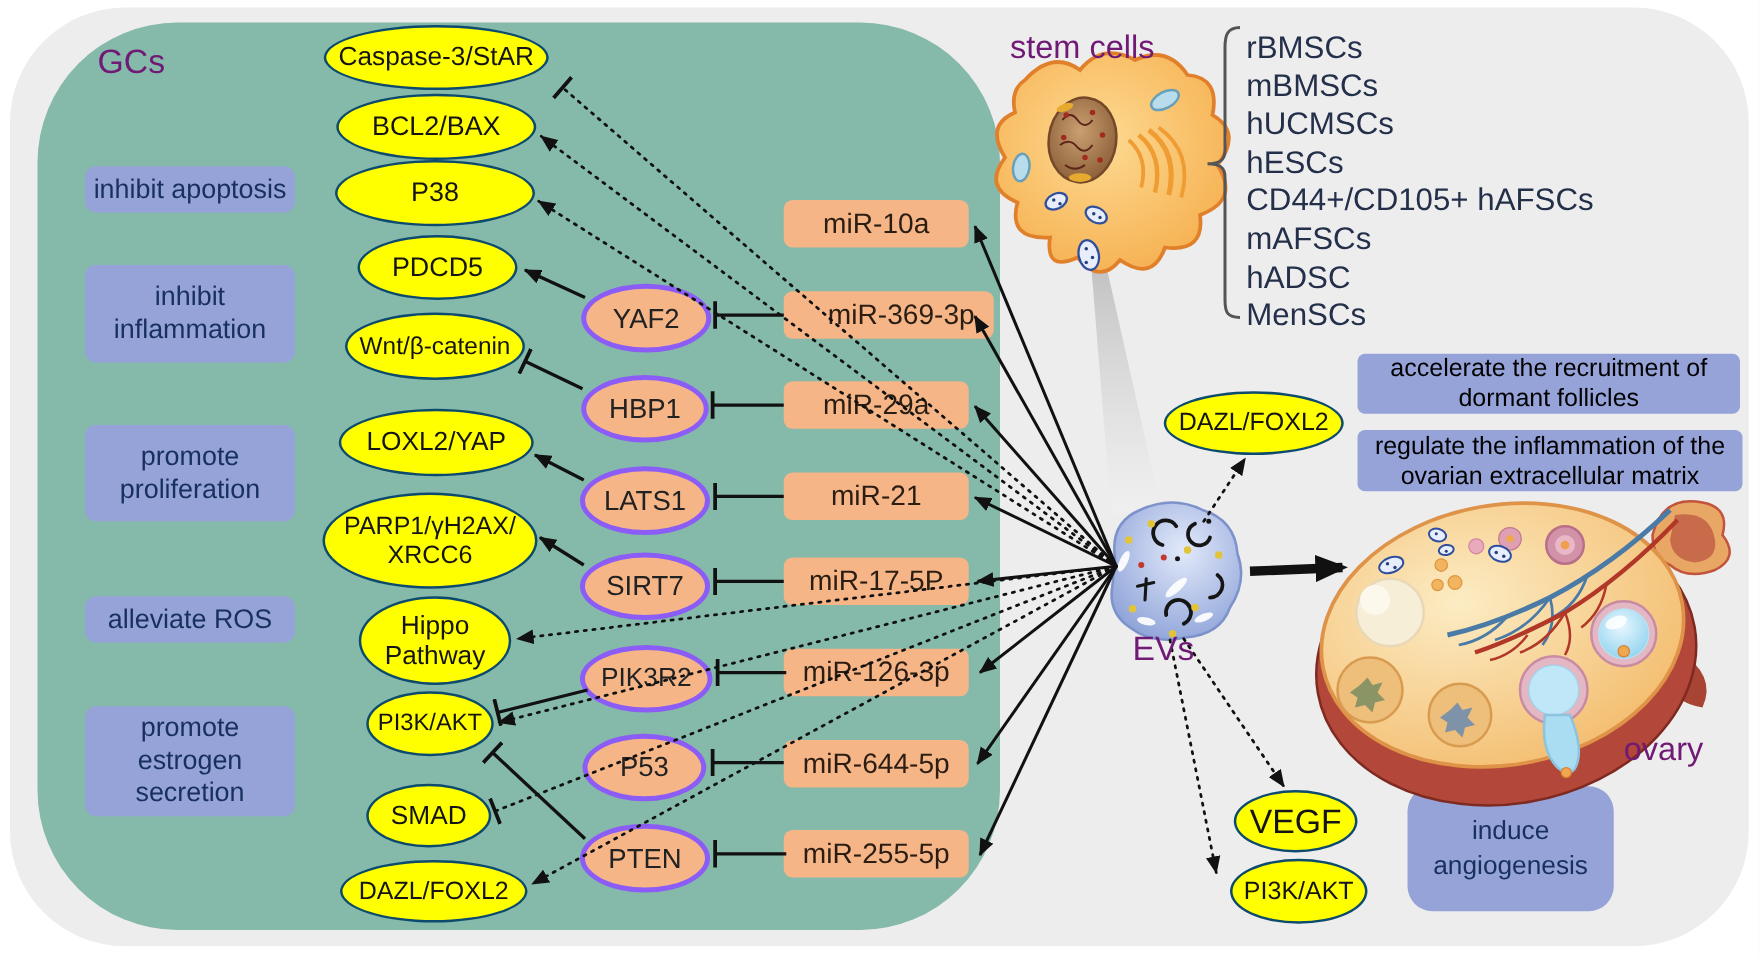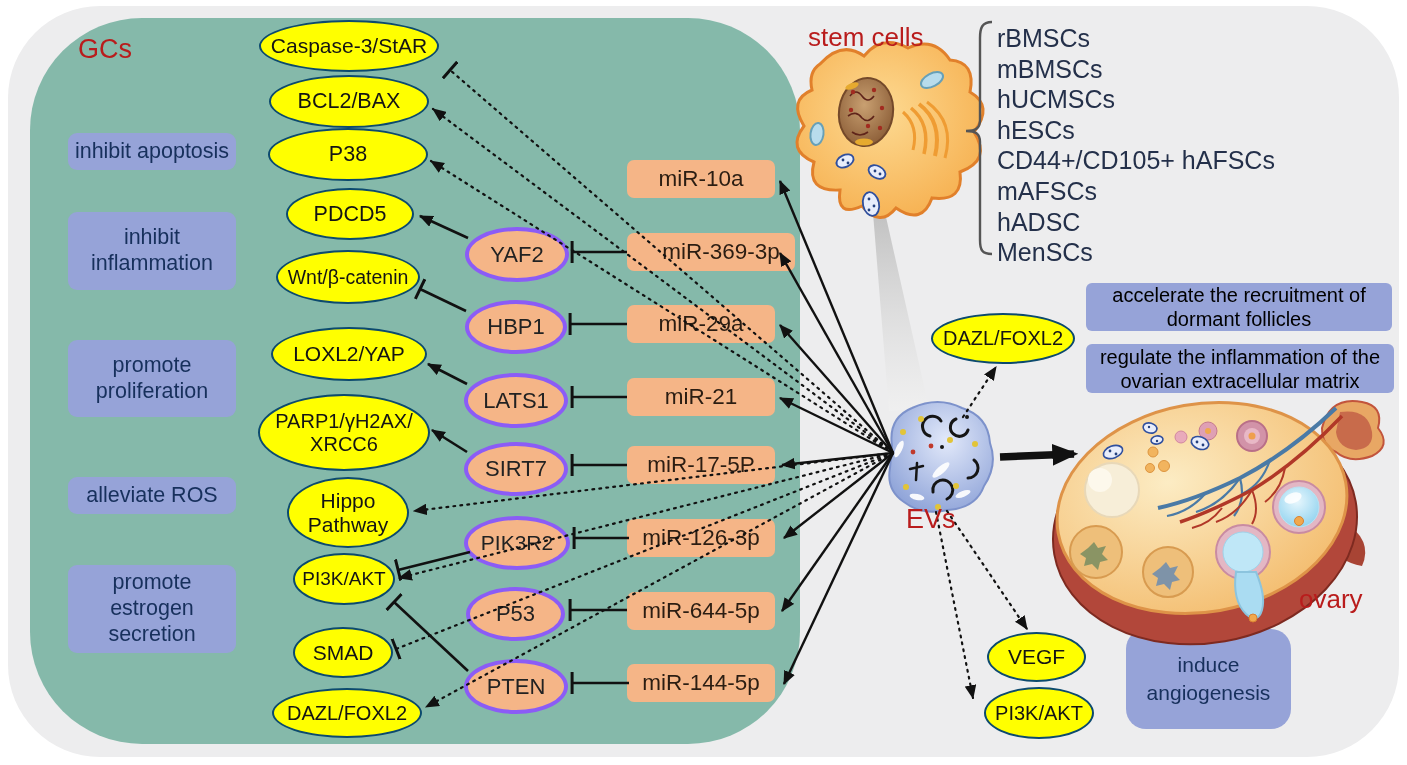--- a/index.html
+++ b/index.html
@@ -11,21 +11,21 @@
   #art{left:0;top:0;width:1407px;height:765px;pointer-events:none;z-index:4;}
   .node{position:absolute;display:flex;align-items:center;justify-content:center;
         text-align:center;white-space:pre-line;z-index:3;}
   .fn{background:#96a3d8;border-radius:9px;color:#17305c;font-size:21.5px;line-height:1.2;}
   .eff{background:#96a3d8;border-radius:6px;color:#000000;font-size:20px;line-height:1.2;}
   .eff-round{background:#96a3d8;border-radius:20px;color:#17305c;font-size:21px;line-height:1.35;}
   .yel{background:#ffff00;border:2px solid #0c4a6e;border-radius:50%;color:#141414;
        font-size:20.5px;line-height:1.13;}
   .med{background:#f5b587;border:4px solid #8b5cf6;border-radius:50%;color:#222222;font-size:22px;}
   .mir{background:#f5b587;border-radius:7px;color:#2b1d12;font-size:22.5px;}
-  .lbl{position:absolute;color:#b91c1c;z-index:6;}
+  .lbl{position:absolute;color:#701a75;z-index:6;}
   #cell-list{position:absolute;left:997px;top:23px;width:390px;z-index:6;}
   #cell-list div{font-size:25px;line-height:30.6px;color:#24304a;}
 </style>
 </head>
 <body>
 
 <div id="gray-bg" class="abs"></div>
 <div id="teal-panel" class="abs"></div>
 
 <div class="lbl" style="left:78px;top:34px;font-size:27px;">GCs</div>
@@ -76,30 +76,30 @@
 <div class="node med" style="left:466px;top:587px;width:91px;height:46px;">P53</div>
 <div class="node med" style="left:464px;top:659px;width:96px;height:47px;">PTEN</div>
 
 <div class="node mir" style="left:627px;top:160px;width:148px;height:38px;">miR-10a</div>
 <div class="node mir" style="left:627px;top:233px;width:148px;height:38px;padding-left:20px;">miR-369-3p</div>
 <div class="node mir" style="left:627px;top:305px;width:148px;height:38px;">miR-29a</div>
 <div class="node mir" style="left:627px;top:378px;width:148px;height:38px;">miR-21</div>
 <div class="node mir" style="left:627px;top:446px;width:148px;height:38px;">miR-17-5P</div>
 <div class="node mir" style="left:627px;top:519px;width:148px;height:38px;">miR-126-3p</div>
 <div class="node mir" style="left:627px;top:592px;width:148px;height:38px;">miR-644-5p</div>
-<div class="node mir" style="left:627px;top:664px;width:148px;height:38px;">miR-144-5p</div>
+<div class="node mir" style="left:627px;top:664px;width:148px;height:38px;">miR-255-5p</div>
 
 <div class="node yel" style="left:931px;top:313px;width:140px;height:47px;font-size:20px;z-index:6;">DAZL/FOXL2</div>
 <div class="node eff" style="left:1086px;top:283px;width:306px;height:48px;">accelerate the recruitment of
 dormant follicles</div>
 <div class="node eff" style="left:1086px;top:344px;width:308px;height:49px;">regulate the inflammation of the
 ovarian extracellular matrix</div>
 <div class="node eff-round" style="left:1126px;top:629px;width:165px;height:100px;">induce
 angiogenesis</div>
-<div class="node yel" style="left:987px;top:632px;width:95px;height:46px;font-size:21px;z-index:6;">VEGF</div>
+<div class="node yel" style="left:987px;top:632px;width:95px;height:46px;font-size:27px;z-index:6;">VEGF</div>
 <div class="node yel" style="left:984px;top:687px;width:106px;height:48px;font-size:20px;z-index:6;">PI3K/AKT</div>
 
 <svg id="art" class="abs" viewBox="0 0 1407 765">
   <defs>
     <marker id="ah" viewBox="0 0 12 10" markerWidth="14" markerHeight="12" refX="11" refY="5" orient="auto" markerUnits="userSpaceOnUse">
       <path d="M0,0 L12,5 L0,10 Z" fill="#111"></path>
     </marker>
     <marker id="ahb" viewBox="0 0 12 10" markerWidth="26" markerHeight="22" refX="10" refY="5" orient="auto" markerUnits="userSpaceOnUse">
       <path d="M0,0 L12,5 L0,10 Z" fill="#111"></path>
     </marker>

